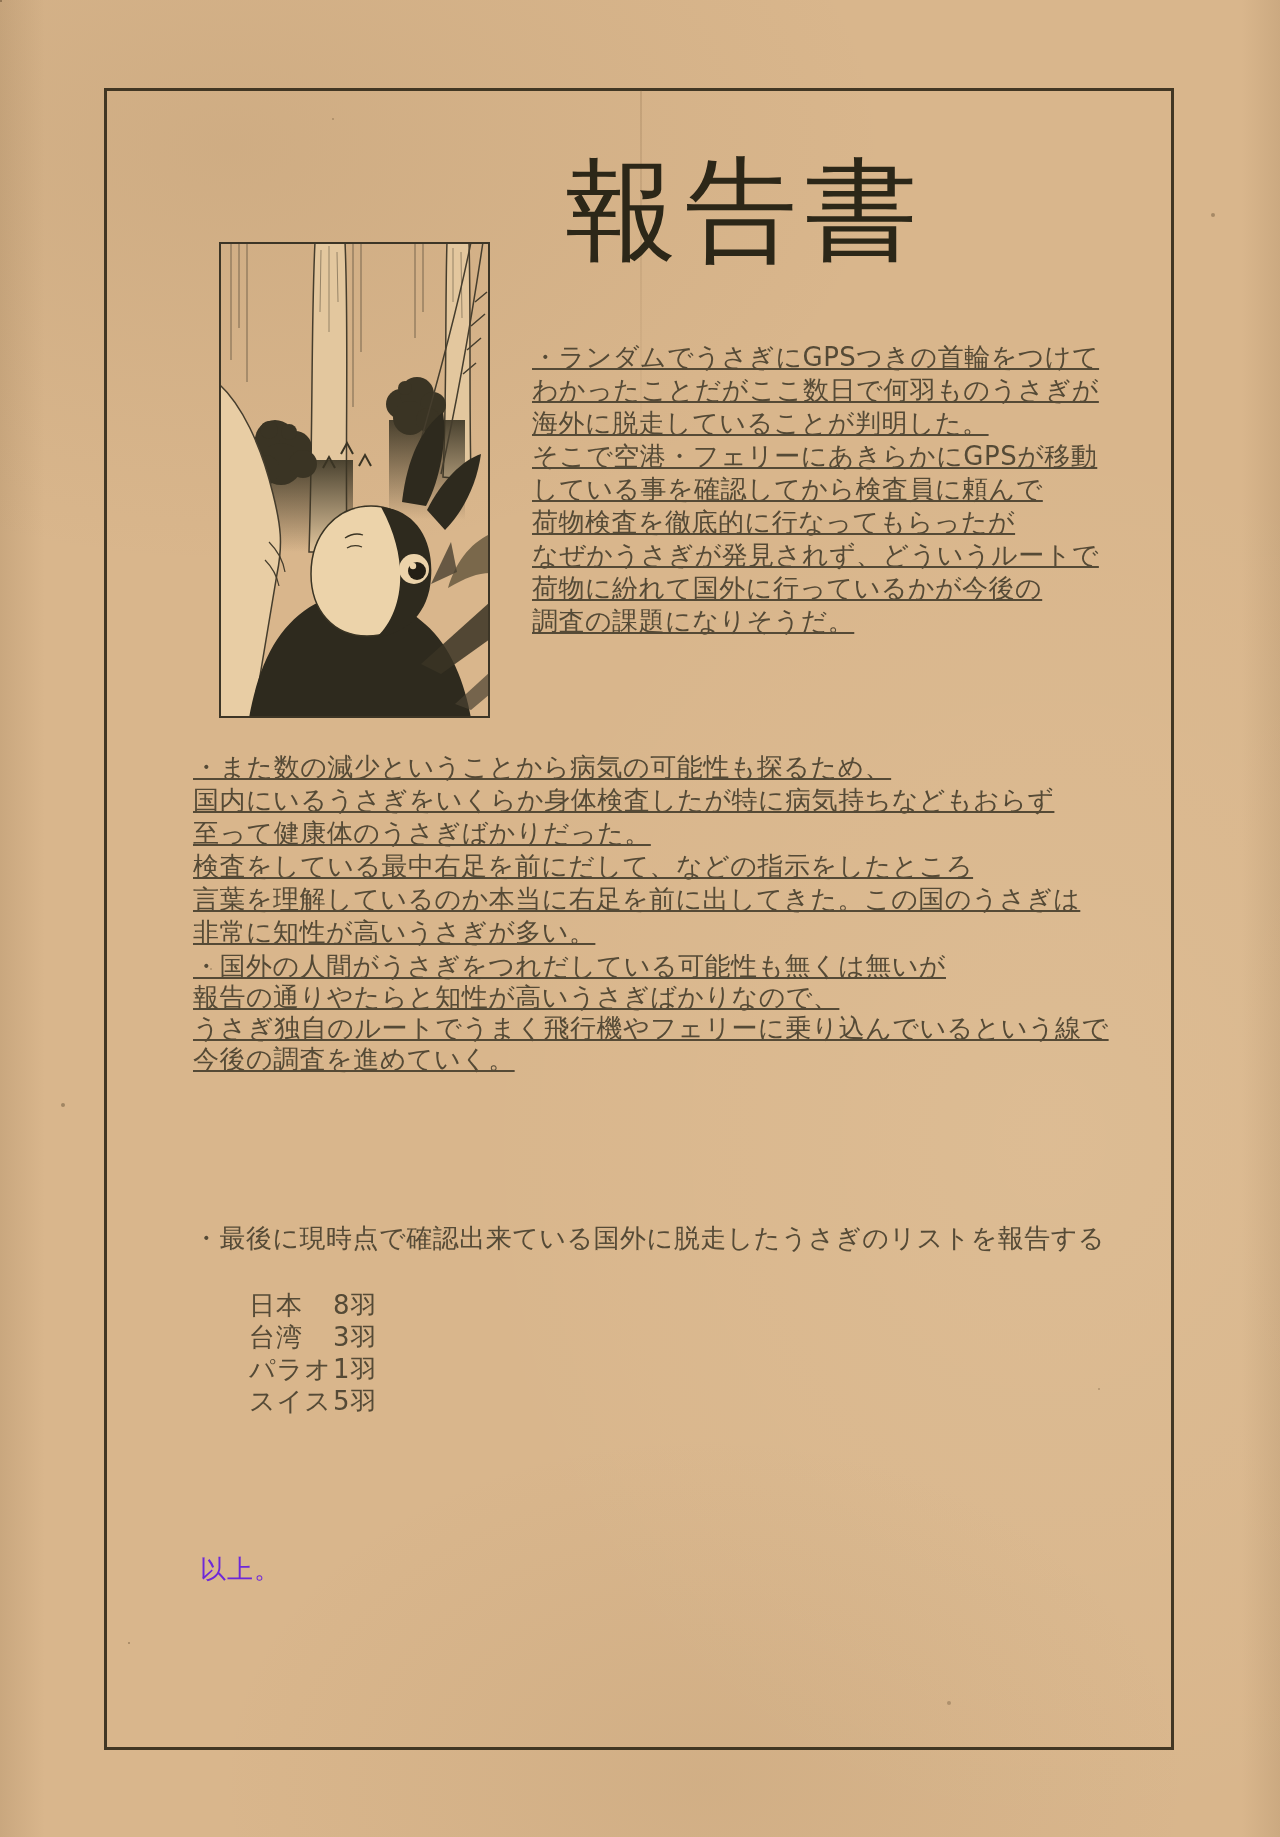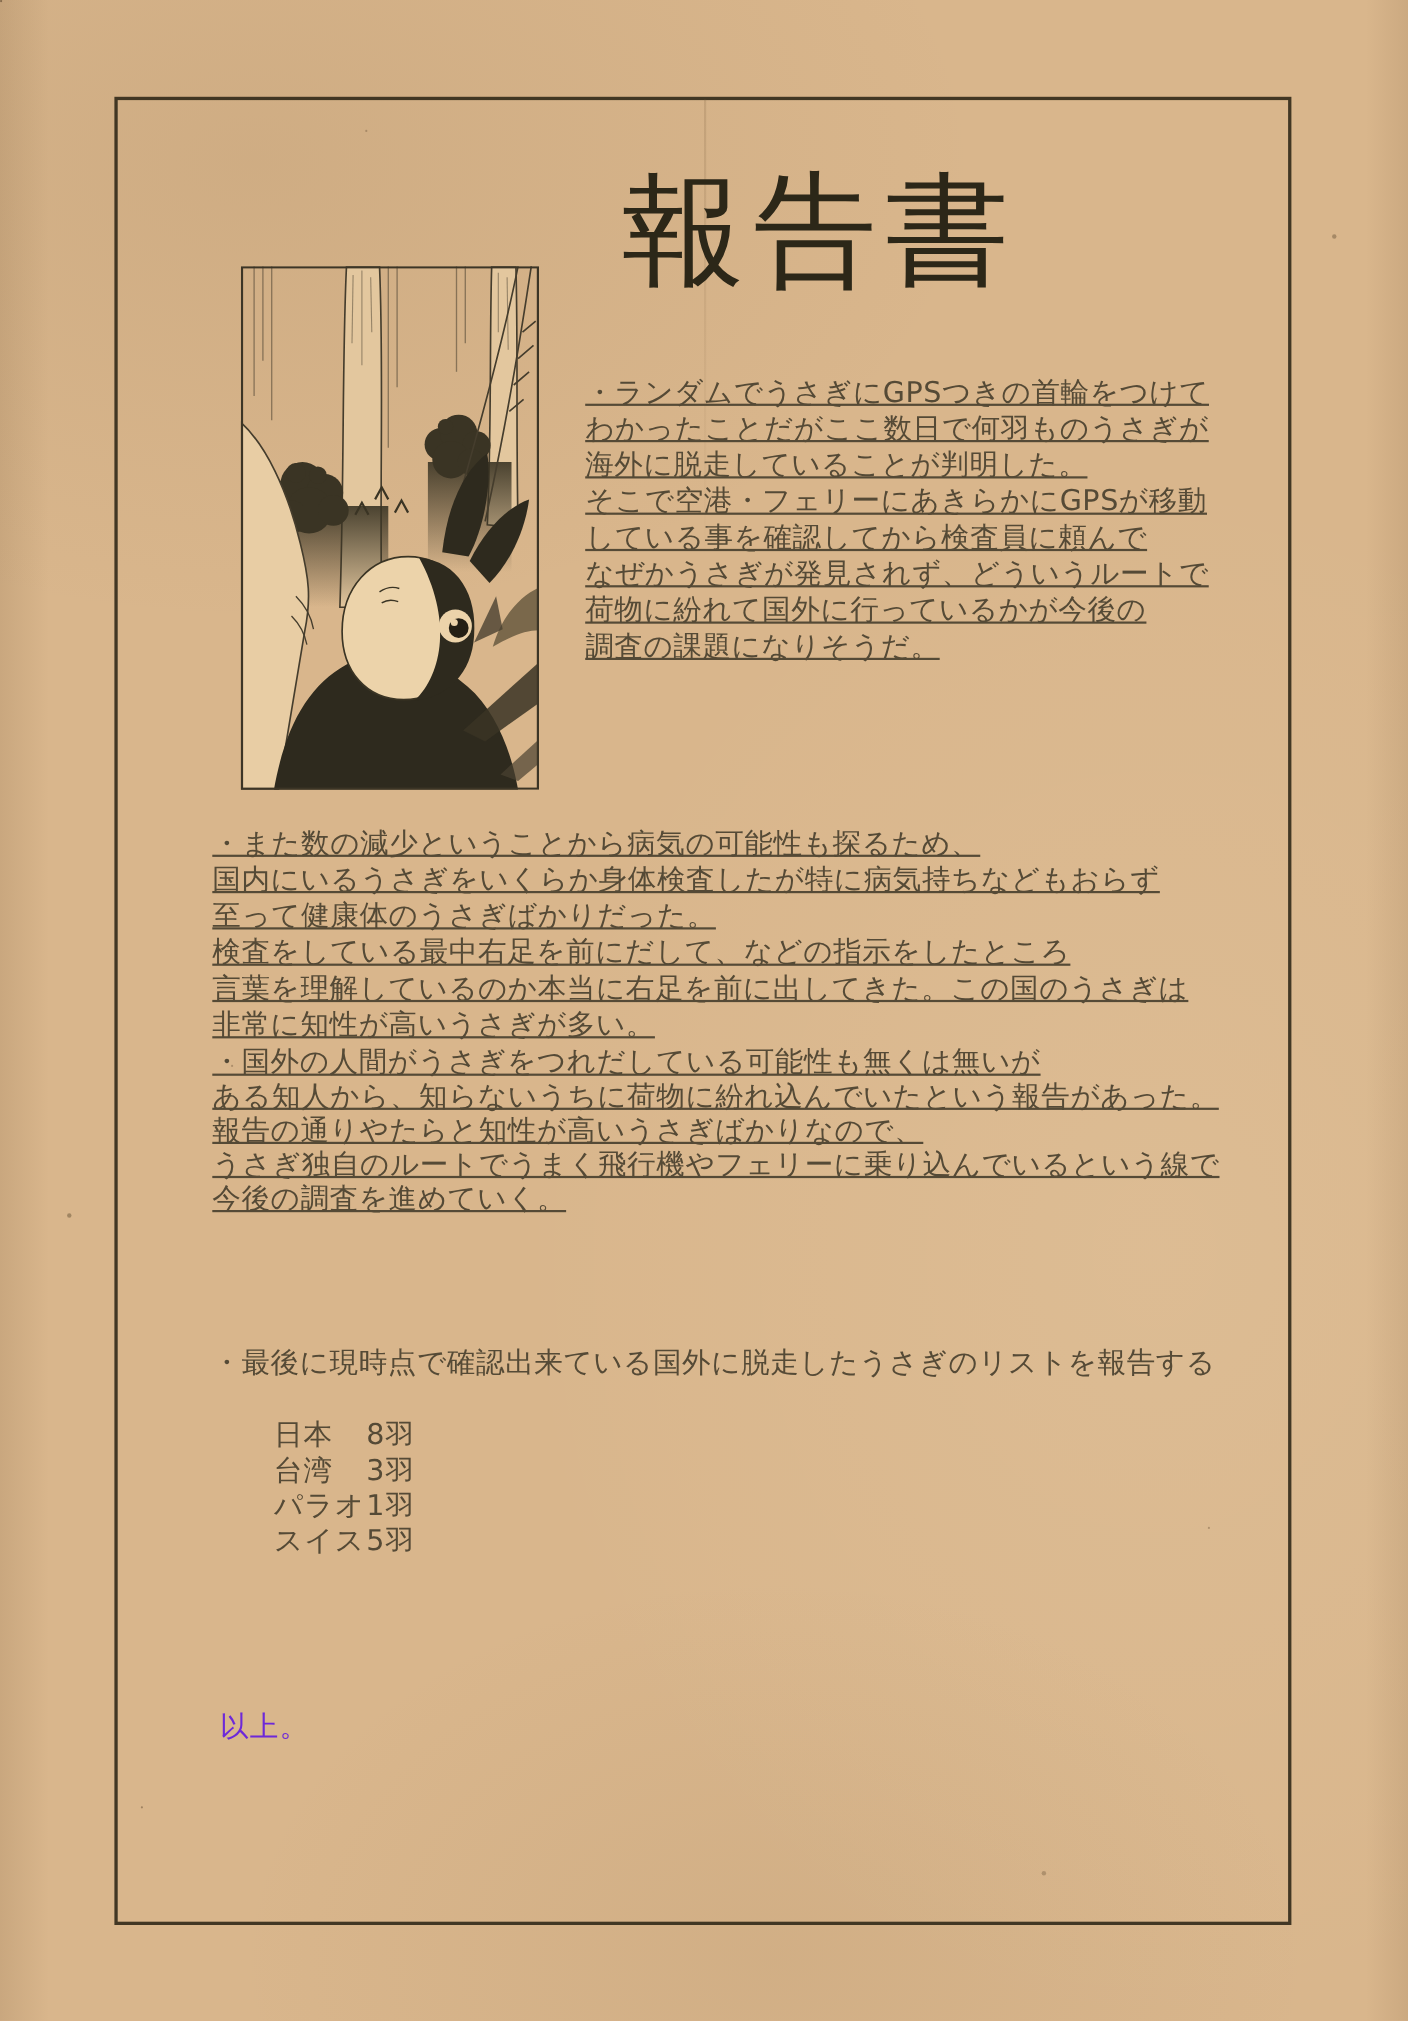--- a/index.html
+++ b/index.html
@@ -162,37 +162,37 @@
   </svg>
 
   <h1 class="title">報告書</h1>
 
   <div class="para p1">
     <div class="line">・ランダムでうさぎにGPSつきの首輪をつけて</div>
     <div class="line">わかったことだがここ数日で何羽ものうさぎが</div>
     <div class="line">海外に脱走していることが判明した。</div>
     <div class="line">そこで空港・フェリーにあきらかにGPSが移動</div>
     <div class="line">している事を確認してから検査員に頼んで</div>
+    <div class="line">荷物検査を徹底的に行なってもらったが</div>
     <div class="line">なぜかうさぎが発見されず、どういうルートで</div>
     <div class="line">荷物に紛れて国外に行っているかが今後の</div>
     <div class="line">調査の課題になりそうだ。</div>
   </div>
 
   <div class="para p2">
     <div class="line">・また数の減少ということから病気の可能性も探るため、</div>
     <div class="line">国内にいるうさぎをいくらか身体検査したが特に病気持ちなどもおらず</div>
     <div class="line">至って健康体のうさぎばかりだった。</div>
     <div class="line">検査をしている最中右足を前にだして、などの指示をしたところ</div>
     <div class="line">言葉を理解しているのか本当に右足を前に出してきた。この国のうさぎは</div>
     <div class="line">非常に知性が高いうさぎが多い。</div>
   </div>
 
   <div class="para p3">
     <div class="line">・国外の人間がうさぎをつれだしている可能性も無くは無いが</div>
-    <div class="line">ある知人から、知らないうちに荷物に紛れ込んでいたという報告があった。</div>
     <div class="line">報告の通りやたらと知性が高いうさぎばかりなので、</div>
     <div class="line">うさぎ独自のルートでうまく飛行機やフェリーに乗り込んでいるという線で</div>
     <div class="line">今後の調査を進めていく。</div>
   </div>
 
   <div class="list-intro">・最後に現時点で確認出来ている国外に脱走したうさぎのリストを報告する</div>
 
   <div class="rlist">
     <div class="row">
       <span class="country">日本</span>

